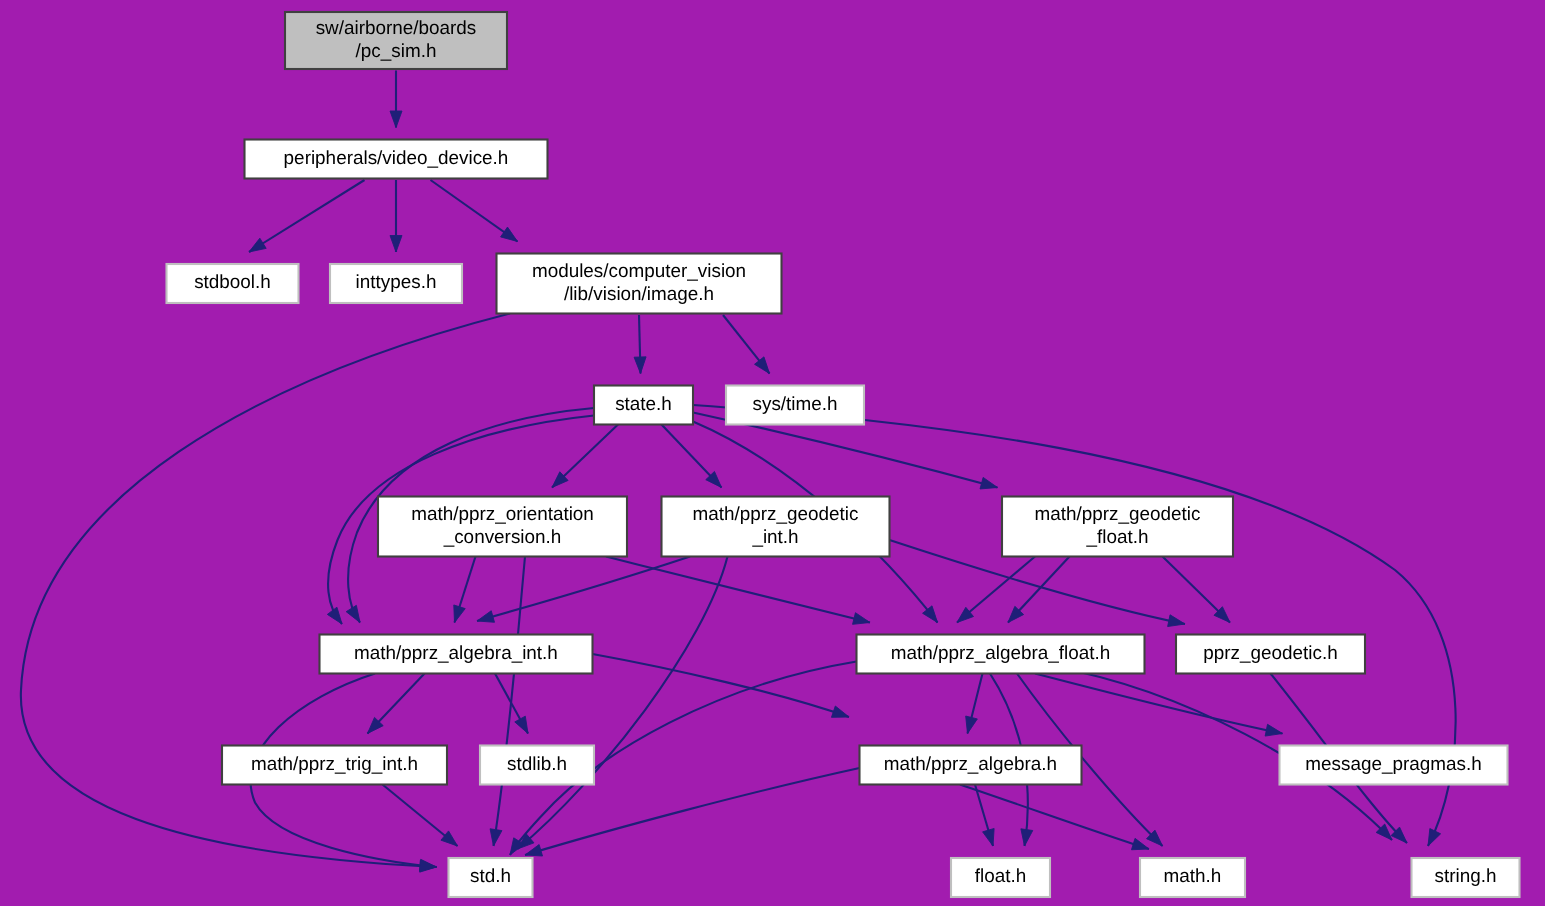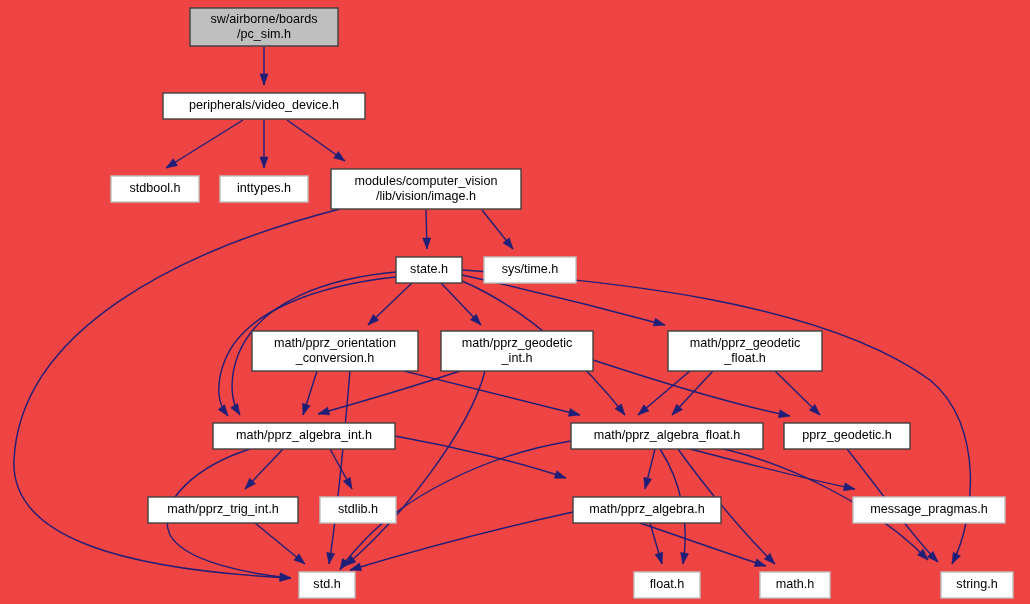--- a/index.html
+++ b/index.html
@@ -5,21 +5,21 @@
 <style>
   html, body {
     margin: 0;
     padding: 0;
     background: #ffffff;
   }
   #graph-root {
     position: relative;
     width: 1030px;
     height: 604px;
-    background: #ef4444;
+    background: #a21caf;
     font-family: "Liberation Sans", sans-serif;
     overflow: hidden;
   }
   svg#graph-canvas {
     position: absolute;
     left: 0;
     top: 0;
     width: 1030px;
     height: 604px;
     display: block;

